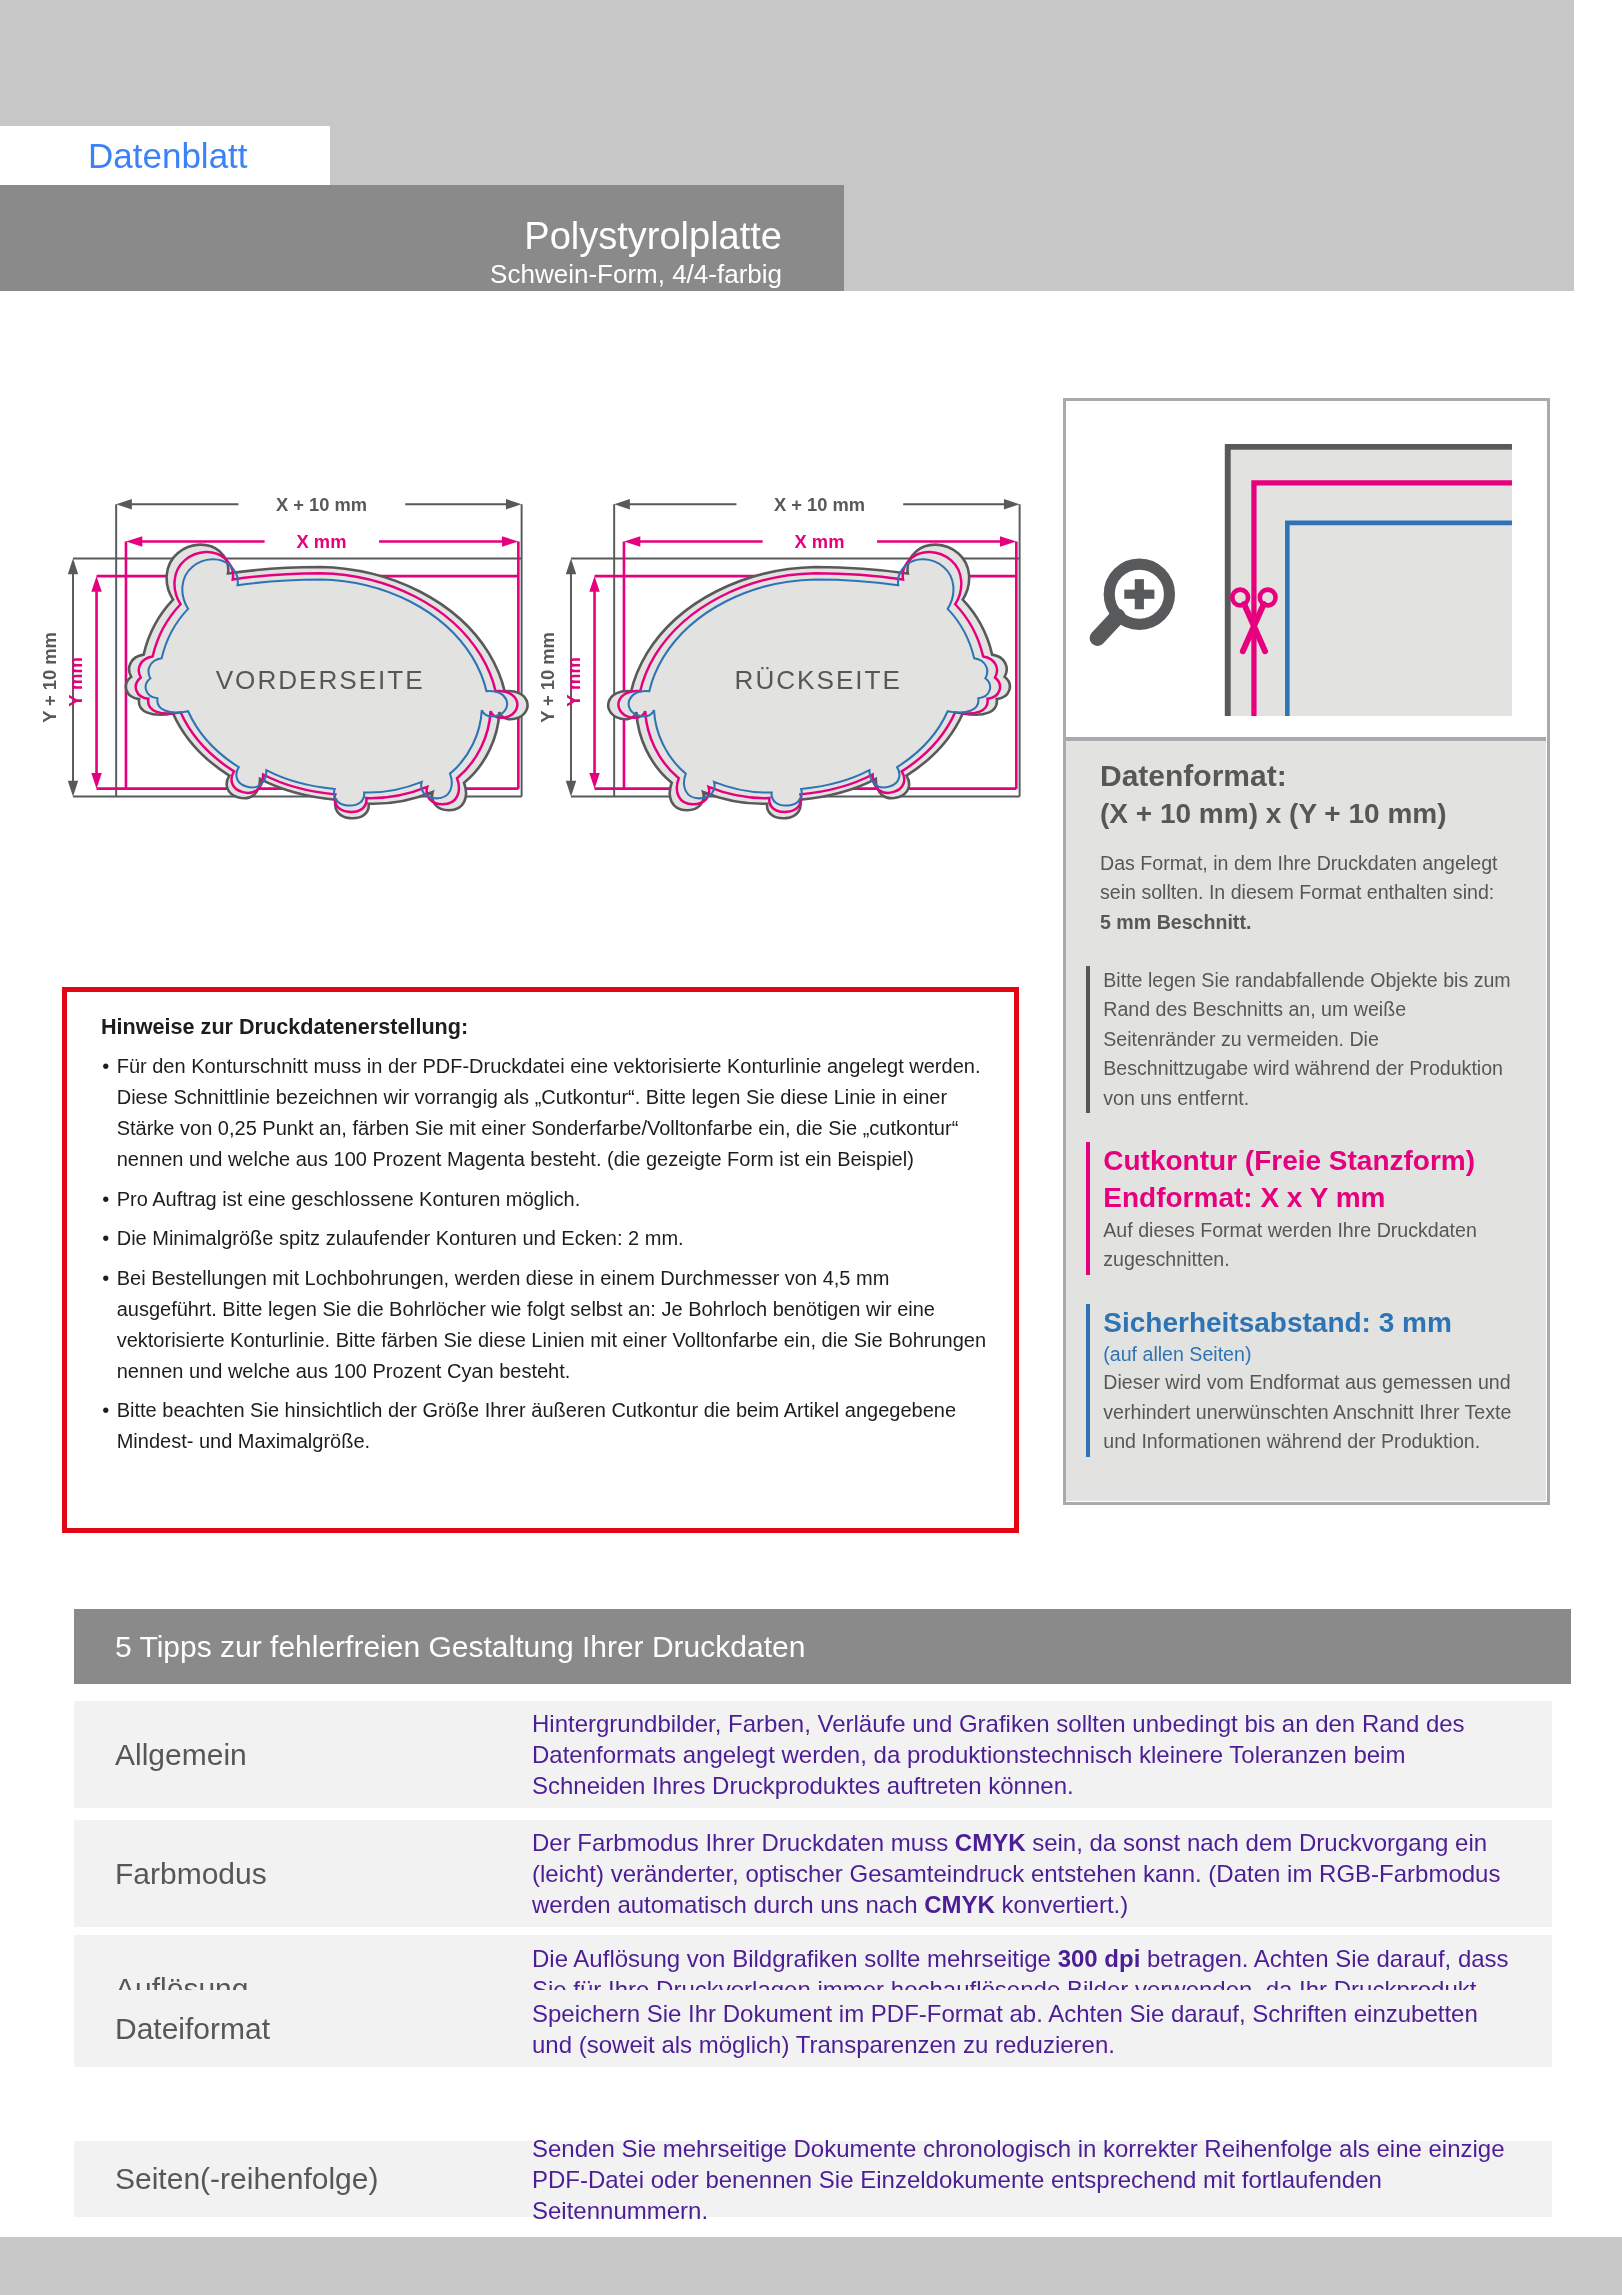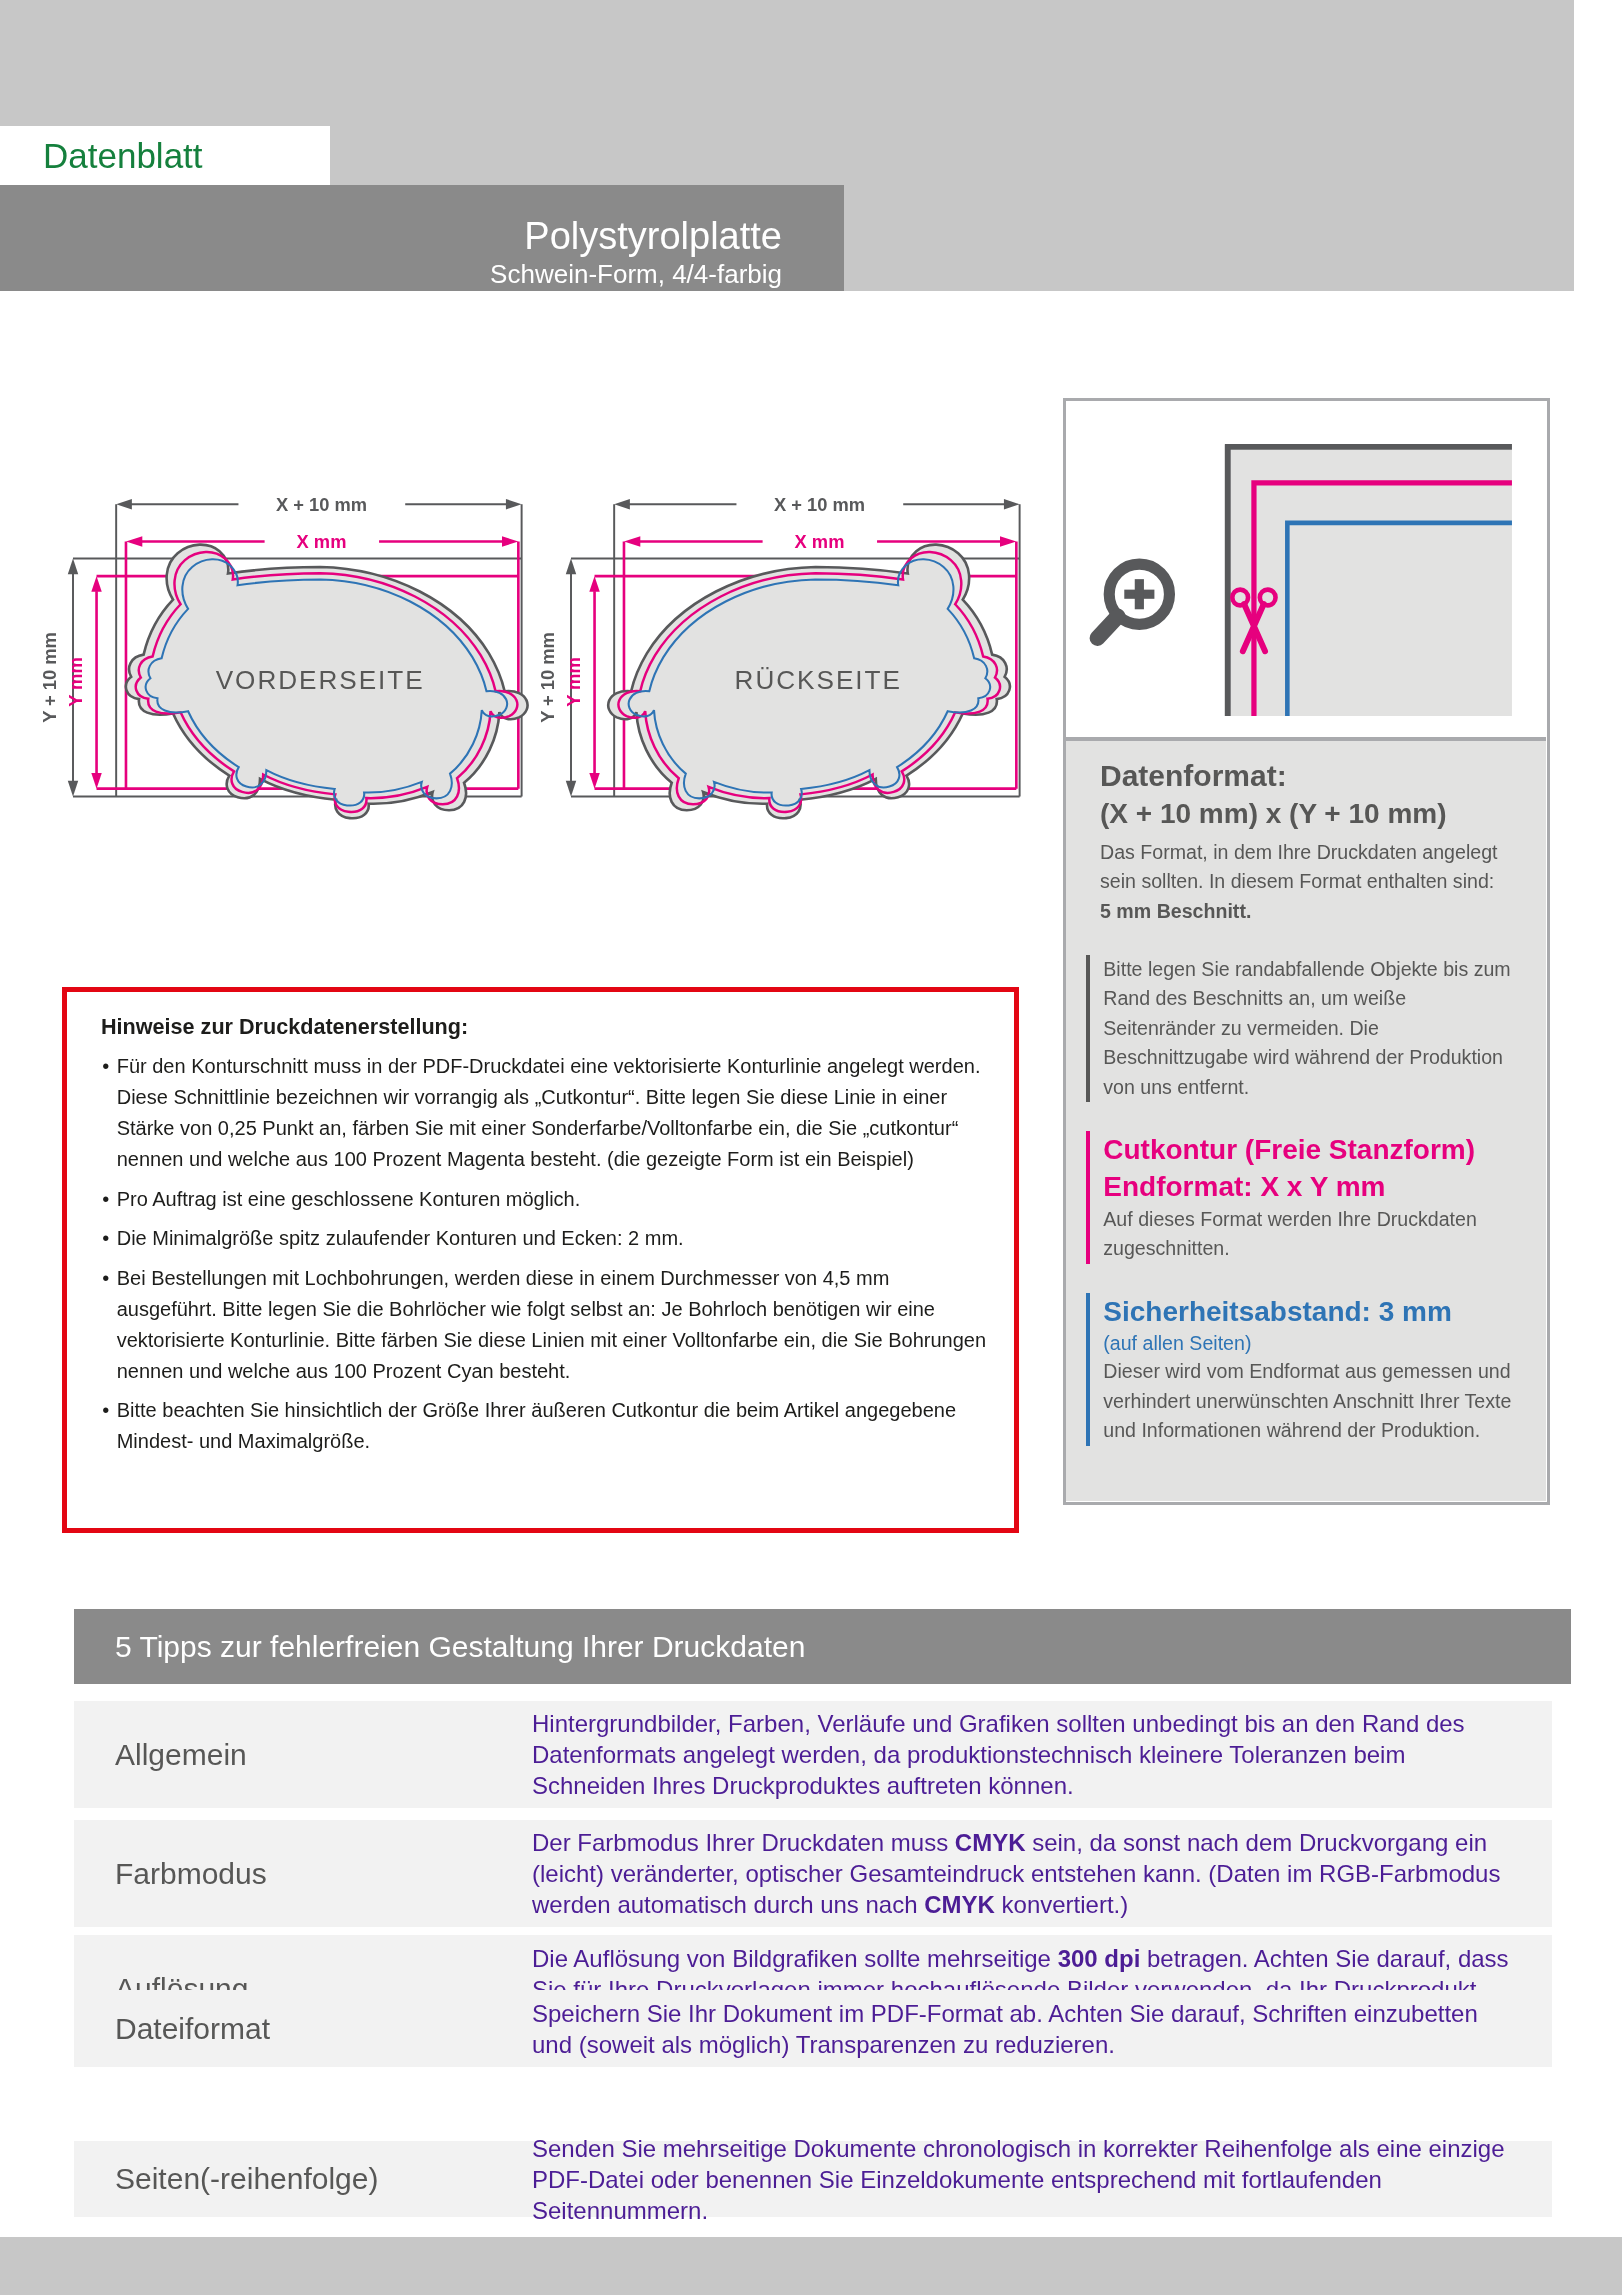--- a/index.html
+++ b/index.html
@@ -2,42 +2,42 @@
 <html style="font-size:10.5px"><head>
 <meta charset="utf-8">
 <style>
   html,body{margin:0;padding:0;background:#fff;}
   .page{position:relative;width:1623px;height:2295px;background:#ffffff;overflow:hidden;
         font-family:"Liberation Sans", sans-serif;color:#575756;}
   .abs{position:absolute;}
   
   .top-block{left:0;top:0;width:1574px;height:291px;background:#c7c7c7;}
   .sheet-label{left:0;top:126px;width:330px;height:59px;background:#ffffff;
-               font-size:35px;line-height:59px;padding-left:43px;box-sizing:border-box;color:#15803d;}
+               font-size:35px;line-height:59px;padding-left:88px;box-sizing:border-box;color:#3b82f6;}
   .banner{left:0;top:185px;width:844px;height:106px;background:#8a8a8a;color:#ffffff;
           display:flex;flex-direction:column;justify-content:flex-end;align-items:flex-end;
           padding-right:62px;box-sizing:border-box;}
   .banner .t1{font-size:38px;line-height:43px;}
   .banner .t2{font-size:26px;line-height:33px;}
   
   .svg-front{left:39px;top:445px;}
   .svg-back{left:537px;top:445px;}
   svg text{font-family:"Liberation Sans", sans-serif;}
   .dimG{fill:#58595b;font-weight:bold;font-size:28px;}
   .dimM{fill:#e6007e;font-weight:bold;font-size:28px;}
   .pigLabel{fill:#575756;font-size:40px;letter-spacing:3px;}
   
   .panel{left:1063px;top:398px;width:487px;height:1107px;border:3.9px solid #a9aaad;
          box-sizing:border-box;background:#ffffff;}
   .panel-illu{position:relative;width:480px;height:336px;background:#ffffff;}
   .panel-divider{width:480px;height:3.9px;background:#a9aaad;}
   .panel-info{width:480px;height:760px;background:#e2e2e1;box-sizing:border-box;padding-top:17px;overflow:hidden;}
   .pi-h1{margin-left:34px;font-size:30px;font-weight:bold;line-height:35px;}
   .pi-h2{margin-left:34px;font-size:28px;font-weight:bold;line-height:34px;margin-top:3.9px;}
-  .pi-body{margin-left:34px;width:399px;font-size:19.6px;line-height:29.4px;margin-top:7px;}
+  .pi-body{margin-left:34px;width:399px;font-size:19.6px;line-height:29.4px;margin-top:18px;}
   .pi-section{margin-left:19.6px;border-left:4.6px solid #575756;padding-left:13.7px;width:412px;
               font-size:19.6px;line-height:29.4px;margin-top:29px;}
   .pi-section.cut{border-left-color:#e6007e;}
   .pi-section.safe{border-left-color:#2e74b5;}
   .pi-sec-head{font-size:28px;font-weight:bold;line-height:37px;}
   .cut .pi-sec-head{color:#e6007e;}
   .safe .pi-sec-head{color:#2e74b5;}
   .safe .pi-sec-sub{color:#2e74b5;font-size:19.6px;line-height:27.5px;}
   .b{font-weight:bold;}
   

